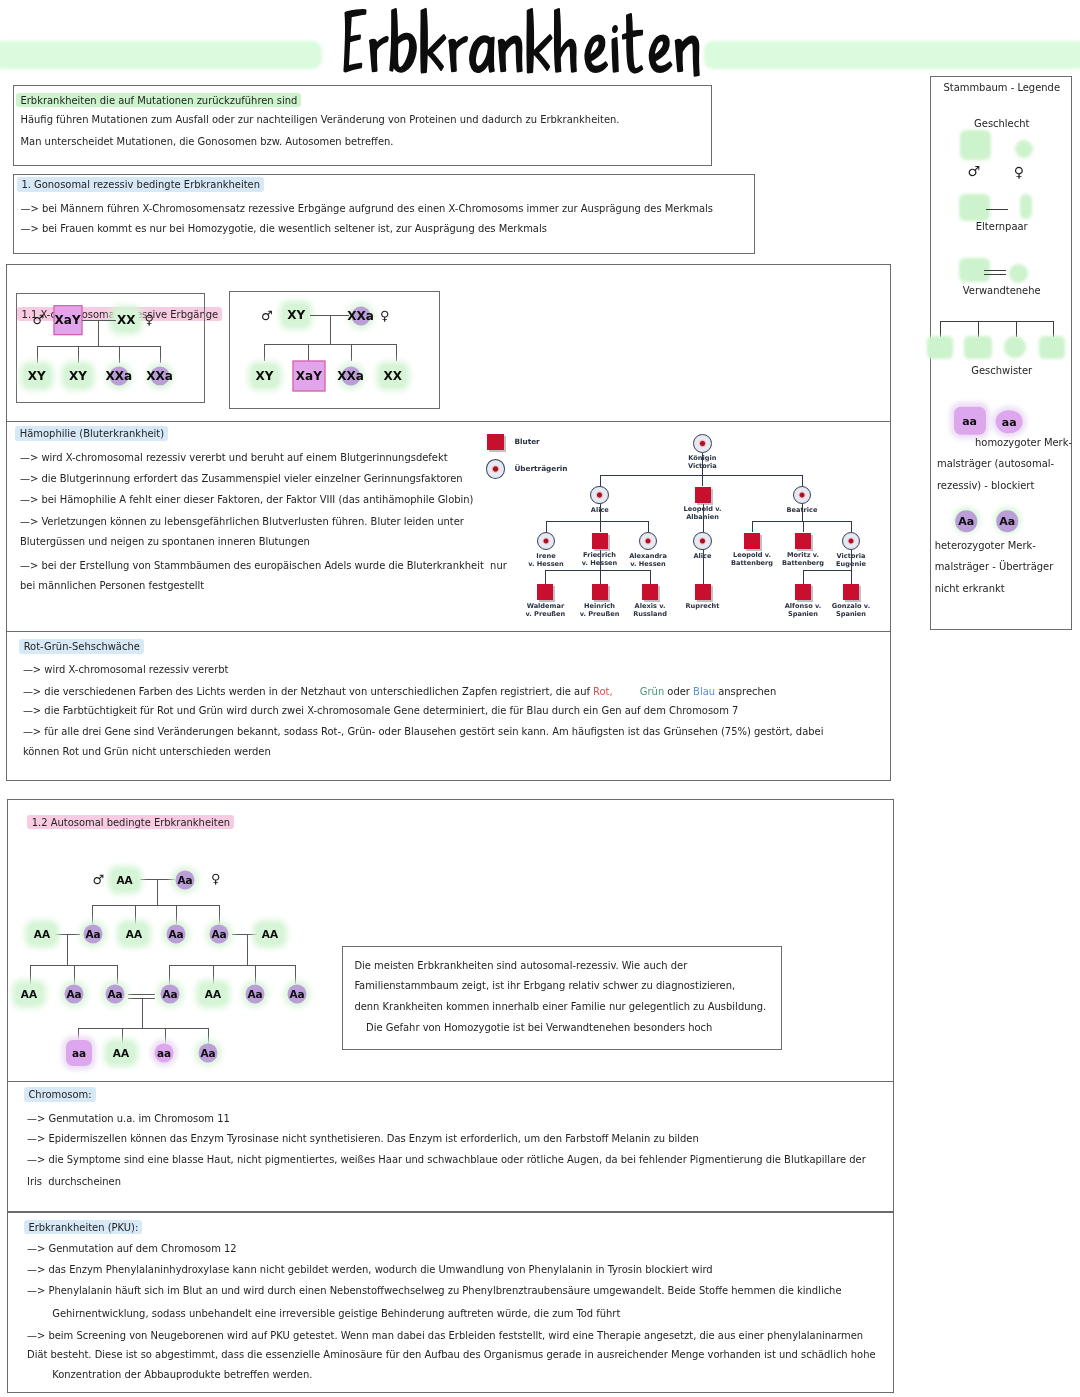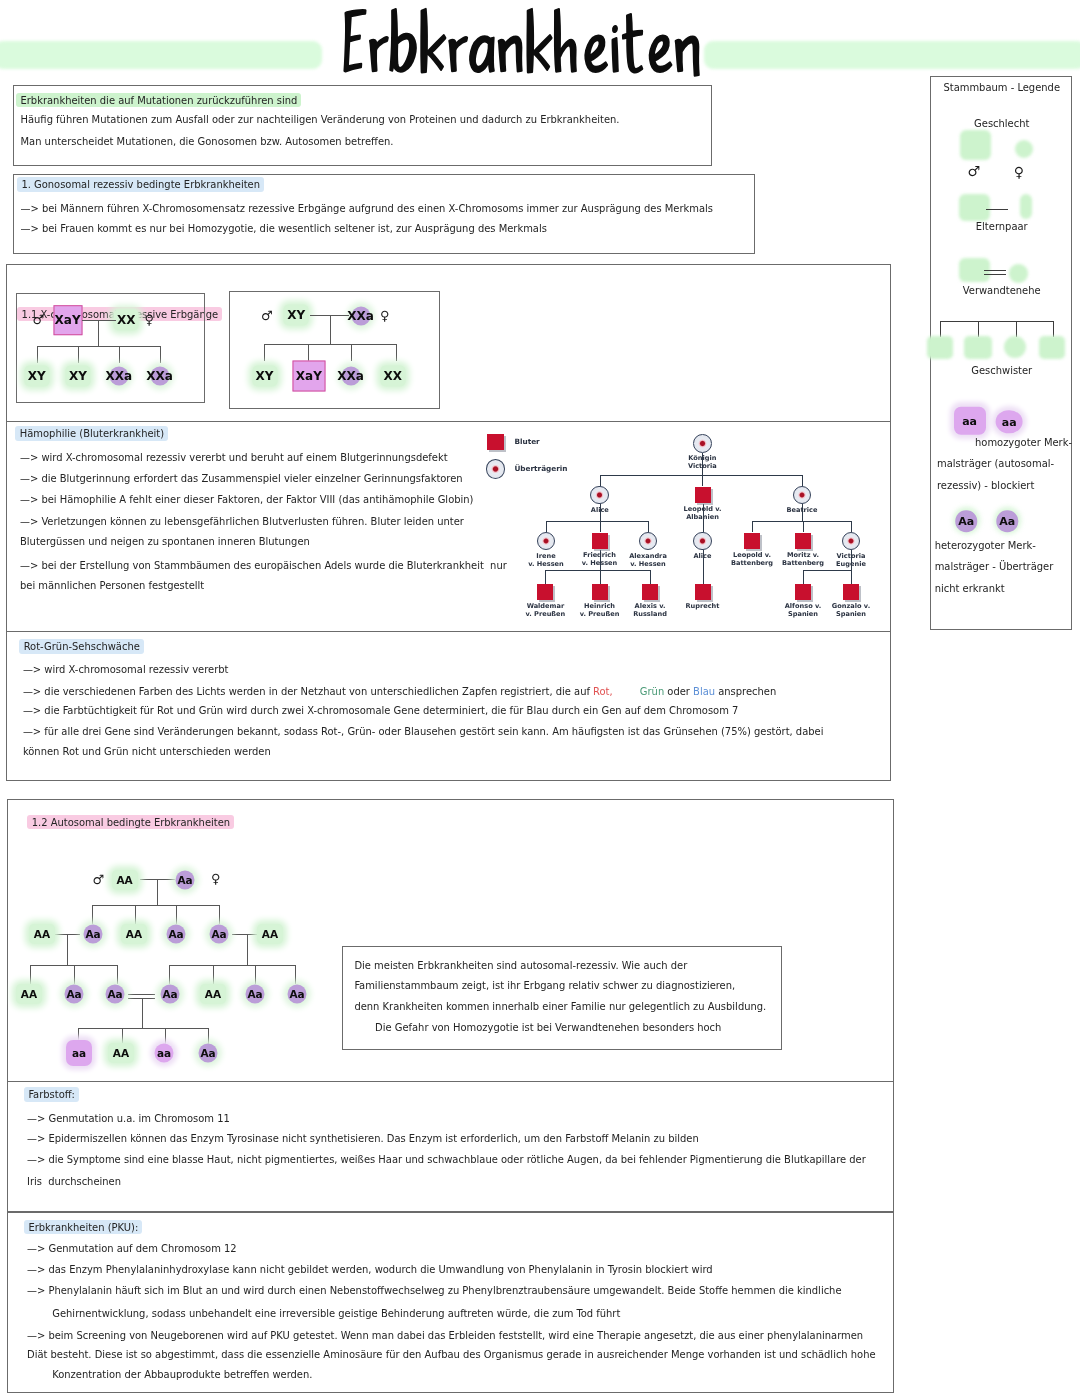--- a/index.html
+++ b/index.html
@@ -334,23 +334,23 @@
       <span class="lbl" style="font-size:10.5px;">aa</span>
     </div>
 <div class="node" style="left:208.0px;top:1053.0px;width:0;height:0;">
       <span class="shape" style="width:19px;height:19px;background:#bb9dd8;border-radius:50%;box-shadow:0 0 6px 4px #dcf4dc;"></span>
       <span class="lbl" style="font-size:10.5px;">Aa</span>
     </div>
 <div class="box" style="left:341.9px;top:946.1px;width:439.8px;height:103.5px;"></div>
 <div class="txt" style="left:354.4px;top:959.7px;">Die meisten Erbkrankheiten sind autosomal-rezessiv. Wie auch der</div>
 <div class="txt" style="left:354.4px;top:980px;">Familienstammbaum zeigt, ist ihr Erbgang relativ schwer zu diagnostizieren,</div>
 <div class="txt" style="left:354.4px;top:1000.8px;">denn Krankheiten kommen innerhalb einer Familie nur gelegentlich zu Ausbildung.</div>
-<div class="txt" style="left:375px;top:1021.7px;">Die Gefahr von Homozygotie ist bei Verwandtenehen besonders hoch</div>
+<div class="txt" style="left:366px;top:1021.7px;">Die Gefahr von Homozygotie ist bei Verwandtenehen besonders hoch</div>
 <div class="box" style="left:7.2px;top:1081px;width:887.2px;height:130.5px;"></div>
-<div class="hd" style="left:28.4px;top:1088.7px;"><span class="hl hl-blue">Farbstoff:</span></div>
+<div class="hd" style="left:28.4px;top:1088.7px;"><span class="hl hl-blue">Chromosom:</span></div>
 <div class="txt" style="left:27px;top:1113.1px;">—&gt; Genmutation u.a. im Chromosom 11</div>
 <div class="txt" style="left:27px;top:1153.8px;">—&gt; die Symptome sind eine blasse Haut, nicht pigmentiertes, weißes Haar und schwachblaue oder rötliche Augen, da bei fehlender Pigmentierung die Blutkapillare der</div>
 <div class="txt" style="left:27px;top:1133.1px;">—&gt; Epidermiszellen können das Enzym Tyrosinase nicht synthetisieren. Das Enzym ist erforderlich, um den Farbstoff Melanin zu bilden</div>
 <div class="txt" style="left:27px;top:1175.9px;">Iris  durchscheinen</div>
 <div class="box" style="left:7.2px;top:1211.5px;width:887.2px;height:181.5px;"></div>
 <div class="hd" style="left:28.4px;top:1221.2px;"><span class="hl hl-blue">Erbkrankheiten (PKU):</span></div>
 <div class="txt" style="left:27px;top:1243.3px;">—&gt; Genmutation auf dem Chromosom 12</div>
 <div class="txt" style="left:27px;top:1264.2px;">—&gt; das Enzym Phenylalaninhydroxylase kann nicht gebildet werden, wodurch die Umwandlung von Phenylalanin in Tyrosin blockiert wird</div>
 <div class="txt" style="left:27px;top:1285.0px;">—&gt; Phenylalanin häuft sich im Blut an und wird durch einen Nebenstoffwechselweg zu Phenylbrenztraubensäure umgewandelt. Beide Stoffe hemmen die kindliche</div>
 <div class="txt" style="left:27px;top:1307.8px;">        Gehirnentwicklung, sodass unbehandelt eine irreversible geistige Behinderung auftreten würde, die zum Tod führt</div>

